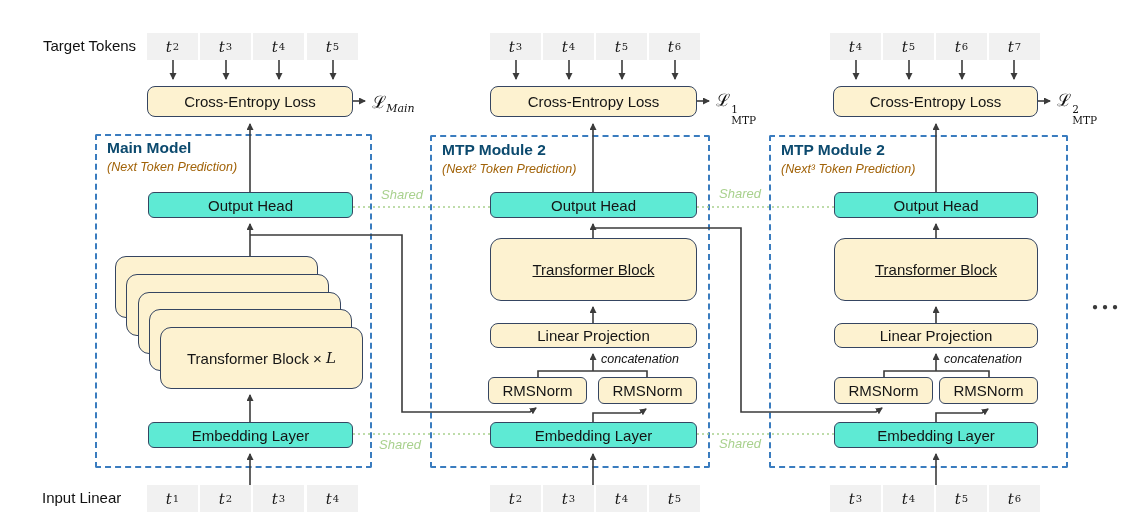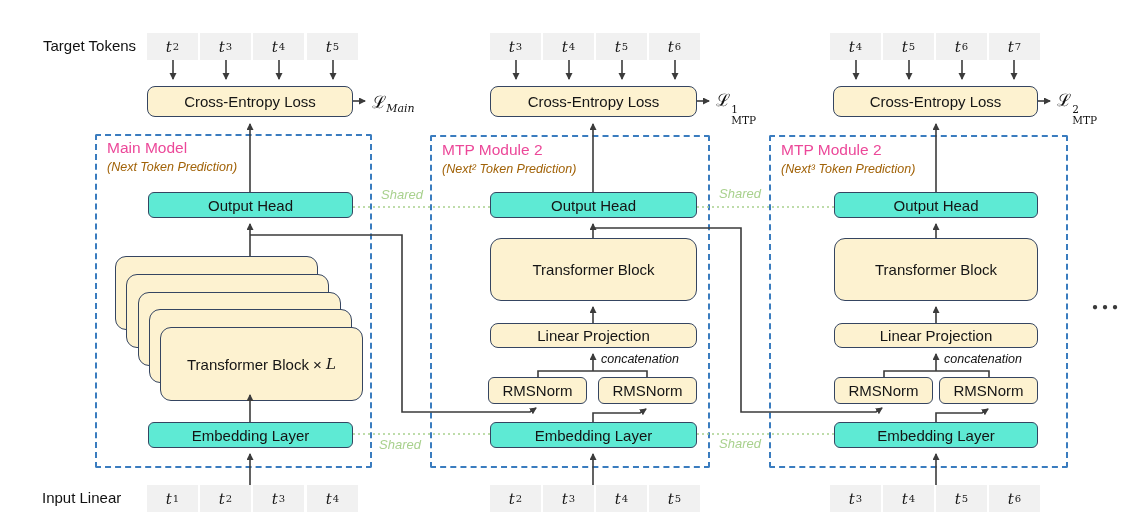--- a/index.html
+++ b/index.html
@@ -2,31 +2,31 @@
 <html><head>
 <meta charset="utf-8">
 <style>
   html,body{margin:0;padding:0;background:#ffffff;}
   #canvas{position:relative;width:1133px;height:531px;background:#ffffff;overflow:hidden;
           font-family:"Liberation Sans","DejaVu Sans",sans-serif;color:#111;}
   .dashbox{position:absolute;box-sizing:border-box;border:2px dashed #3a7cbf;border-radius:2px;}
   .node{position:absolute;box-sizing:border-box;border:1.5px solid #354561;display:flex;
         align-items:center;justify-content:center;font-size:15px;color:#151515;}
   .cream{background:#fdf2d0;border-radius:8px;}
-  .bigblock{background:#fdf2d0;border-radius:11px;}
+  .bigblock{background:#fdf2d0;border-radius:11px;text-decoration:underline;}
   .green{background:#5eead4;border-radius:6px;}
-  .card{position:absolute;box-sizing:border-box;width:203px;height:74px;background:#fdf2d0;
+  .card{position:absolute;box-sizing:border-box;width:203px;height:62px;background:#fdf2d0;
         border:1.5px solid #354561;border-radius:11px;display:flex;align-items:center;justify-content:center;
         font-size:15px;color:#151515;}
   .tok{position:absolute;width:51px;height:27px;background:#f1f1f1;display:flex;align-items:center;
        justify-content:center;font-size:15px;font-family:"DejaVu Serif",serif;font-style:italic;color:#1a1a1a;}
   .tok sub{font-size:10px;font-style:normal;margin-left:1px;line-height:0;}
   .serifI{font-family:"DejaVu Serif",serif;font-style:italic;}
   .sidelabel{position:absolute;font-size:15px;color:#111;}
-  .m-title{position:absolute;font-weight:normal;font-size:15.5px;color:#ec4899;}
+  .m-title{position:absolute;font-weight:bold;font-size:15.5px;color:#0c4a6e;}
   .m-sub{position:absolute;font-style:italic;font-size:12.5px;color:#a16207;}
   .shared{position:absolute;font-style:italic;font-size:13px;color:#a9d18e;transform:translateX(-50%);text-align:right;}
   .concat{position:absolute;font-style:italic;font-size:12.5px;color:#111;}
   .loss{position:absolute;font-family:"DejaVu Serif",serif;font-size:17px;color:#111;white-space:nowrap;}
   .loss .mainsub{font-size:11px;font-style:italic;vertical-align:-4px;margin-top:40px;}
   .ss{display:inline-flex;flex-direction:column;font-size:10.5px;line-height:1.05;vertical-align:-7px;
       font-family:"DejaVu Serif",serif;margin-left:1px;}
   .ellipsis{position:absolute;font-size:10px;letter-spacing:4px;color:#3a3a3a;}
   svg.wires{position:absolute;left:0;top:0;pointer-events:none;}
 </style>

